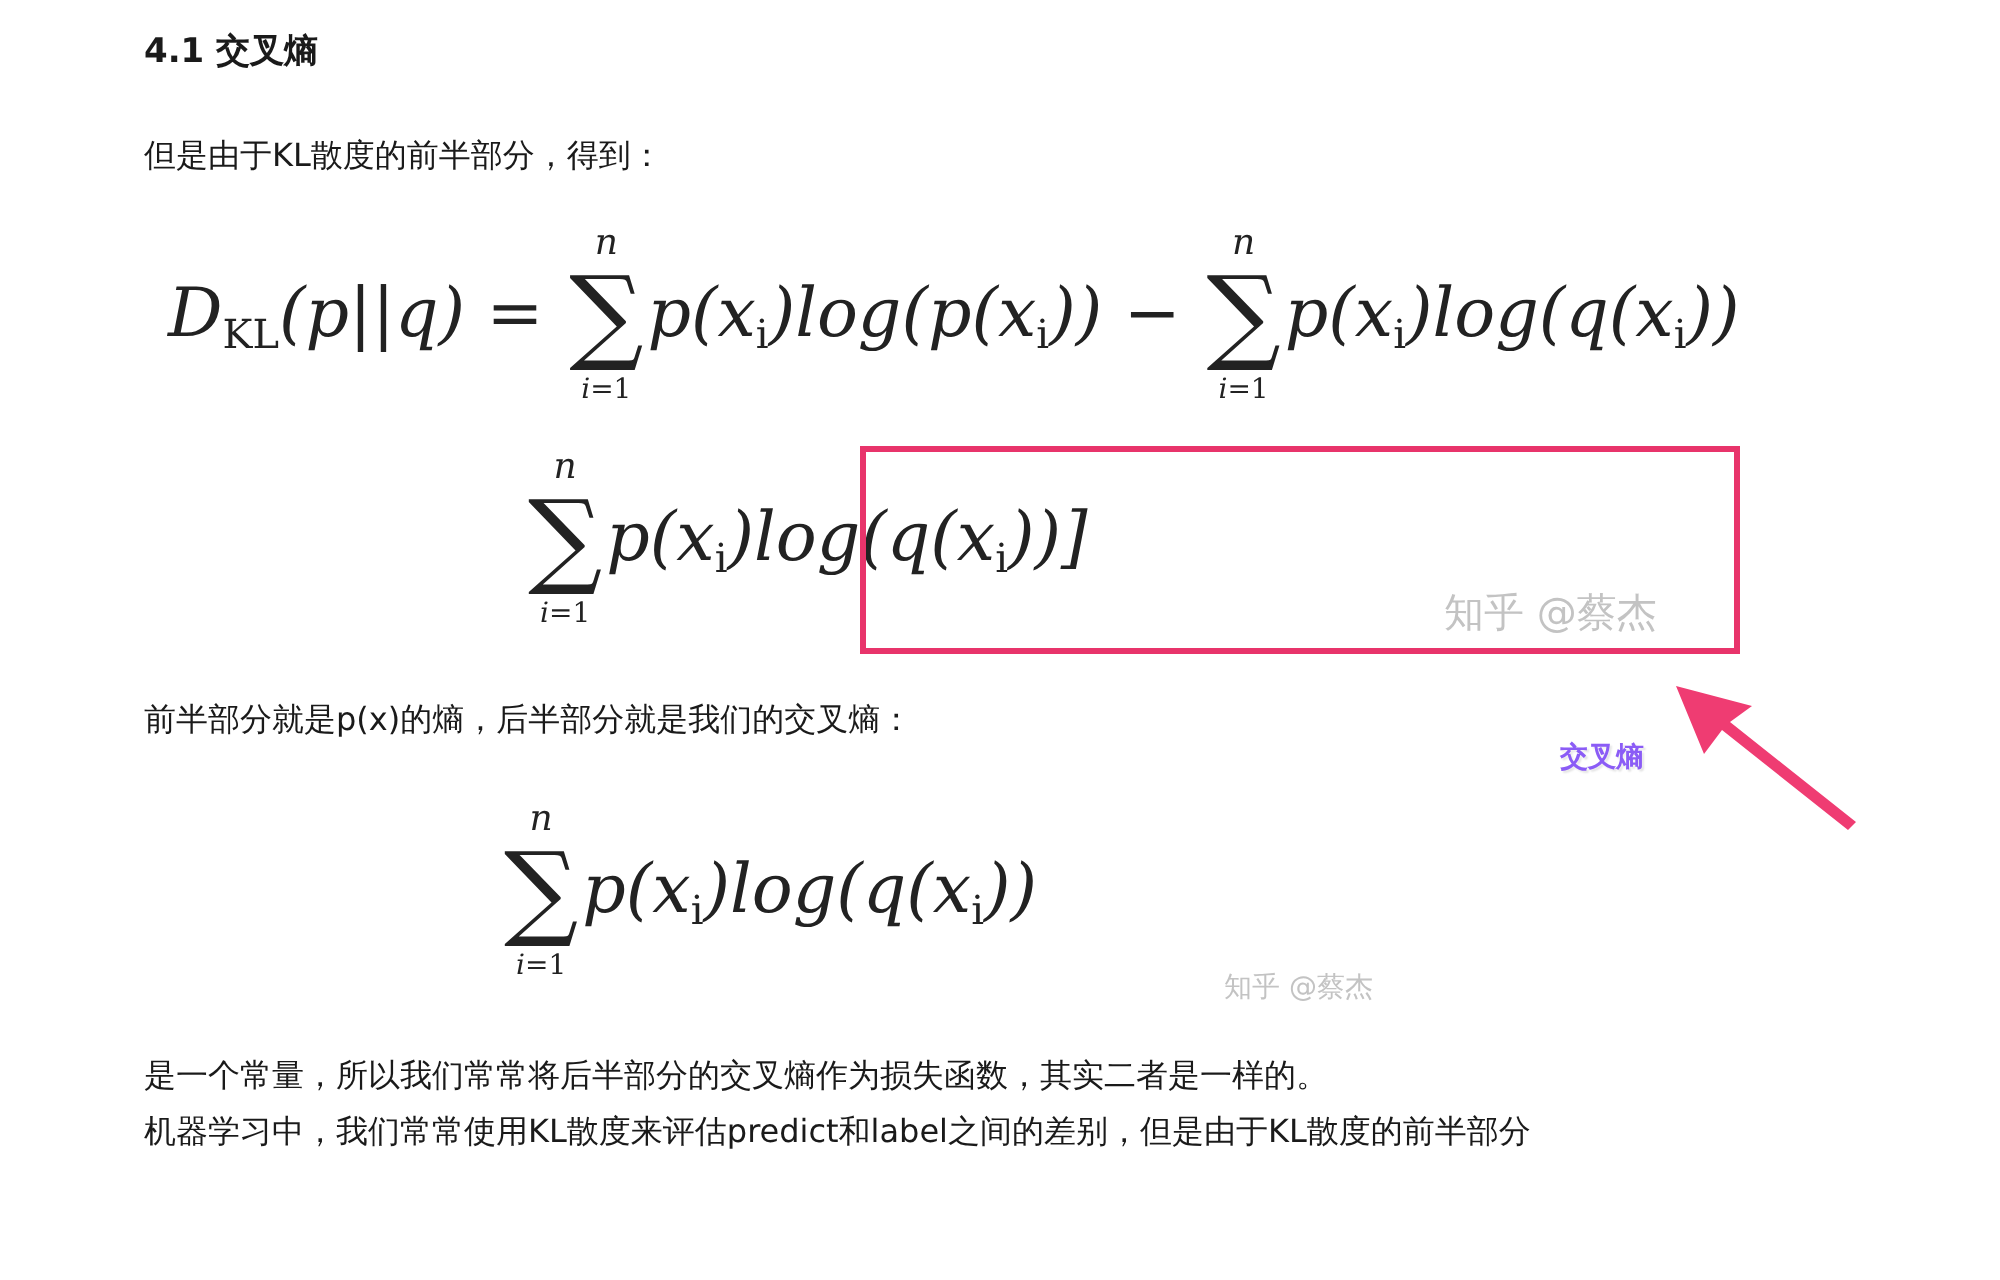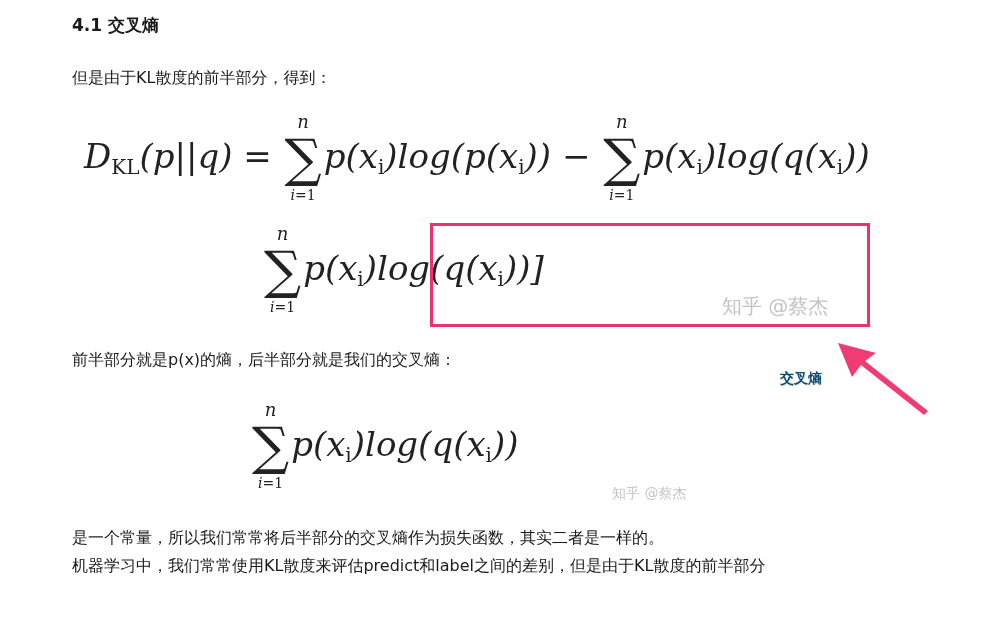--- a/index.html
+++ b/index.html
@@ -21,21 +21,21 @@
   .sigma .lo { font-size: 14px; display: block; line-height: 22px; }
   .sigma .lo .it { font-style: italic; }
   .eq1 { left: 84px; top: 112px; font-size: 34px; }
   .eq2 { left: 262px; top: 224px; font-size: 34px; }
   .eq3 { left: 250px; top: 400px; font-size: 34px; }
   .sub { font-size: 20px; vertical-align: -6px; }
   .box { left: 430px; top: 223px; width: 440px; height: 104px; border: 3px solid #e8346b; box-sizing: border-box; }
   .watermark { color: #b9b9b9; font-family: "DejaVu Sans", sans-serif; opacity: 0.85; margin-top: 20px; }
   .wm1 { left: 722px; top: 273px; font-size: 20px; }
   .wm2 { left: 612px; top: 465px; font-size: 14px; }
-  .label-ce { left: 780px; top: 370px; font-size: 14px; font-weight: bold; color: #0c4a6e; text-shadow: 0 0 2px #fff, 1px 1px 1px #ddd; }
+  .label-ce { left: 780px; top: 370px; font-size: 14px; font-weight: bold; color: #8b5cf6; text-shadow: 0 0 2px #fff, 1px 1px 1px #ddd; }
   .arrow { left: 830px; top: 335px; }
 </style>
 </head>
 <body>
 
 <div class="abs heading">4.1 交叉熵</div>
 <div class="abs para p1">但是由于KL散度的前半部分，得到：</div>
 
 <div class="abs math eq1">
   <span class="it">D</span><span class="sub">KL</span><span class="it">(p||q) = </span>

